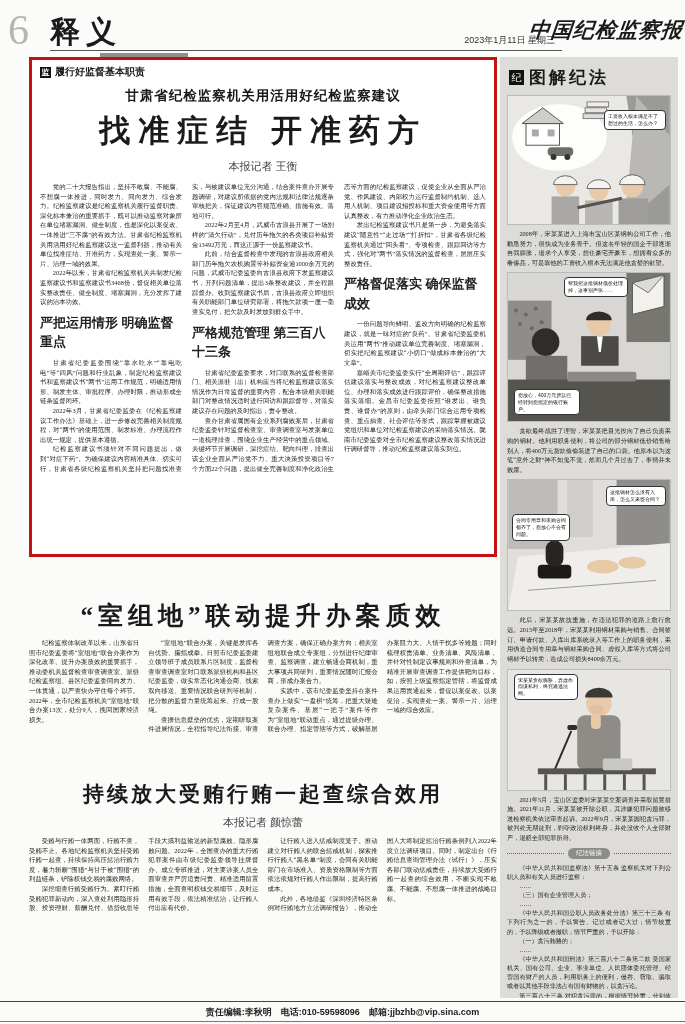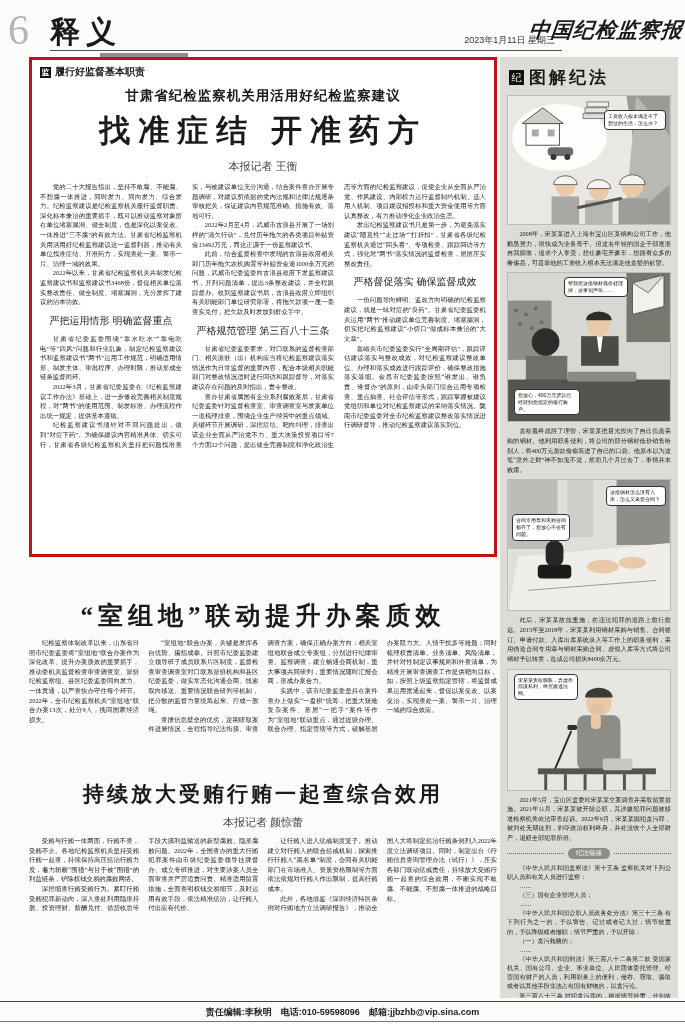--- a/index.html
+++ b/index.html
@@ -22,21 +22,21 @@
     border:3px solid #c41212; background:#fff; padding:5px 8px; }
   .kicker { display:flex; align-items:center; gap:4px; font-size:10px; font-weight:bold; }
   .kicker-icon { width:11px; height:11px; background:#111; color:#fff; font-size:8px;
     line-height:11px; text-align:center; }
   .lead-sub { text-align:center; font-size:13.5px; font-weight:bold; margin-top:8px; letter-spacing:1px; }
   .lead-head { text-align:center; font-size:31px; font-weight:bold; letter-spacing:8px; margin-top:5px; }
   .byline { text-align:center; font-size:11px; color:#444; margin-top:7px;
     font-family:"Liberation Sans",sans-serif; }
   .body-cols { text-align:justify; font-size:6.4px; line-height:1.5; color:#222; overflow:hidden; }
   .body-cols p.bp { text-indent:2em; }
-  .body-cols p.bh { font-weight:normal; text-align:center; font-size:10px; margin:6px 0;
+  .body-cols p.bh { font-weight:bold; text-align:left; font-size:13px; margin:6px 0;
     font-family:"Liberation Sans",sans-serif; }
   #lead-body { margin-top:8px; height:388px; column-count:3; column-gap:10px; }
 
   
   #a2 { position:absolute; left:29px; top:560px; width:468px; height:212px; }
   .head2 { text-align:center; font-size:25px; font-weight:bold; letter-spacing:5px;margin-top:39px; }
   #a2-body { margin-top:6px; height:158px; column-count:4; column-gap:9px; }
 
   
   #a3 { position:absolute; left:29px; top:780px; width:468px; height:218px; }

